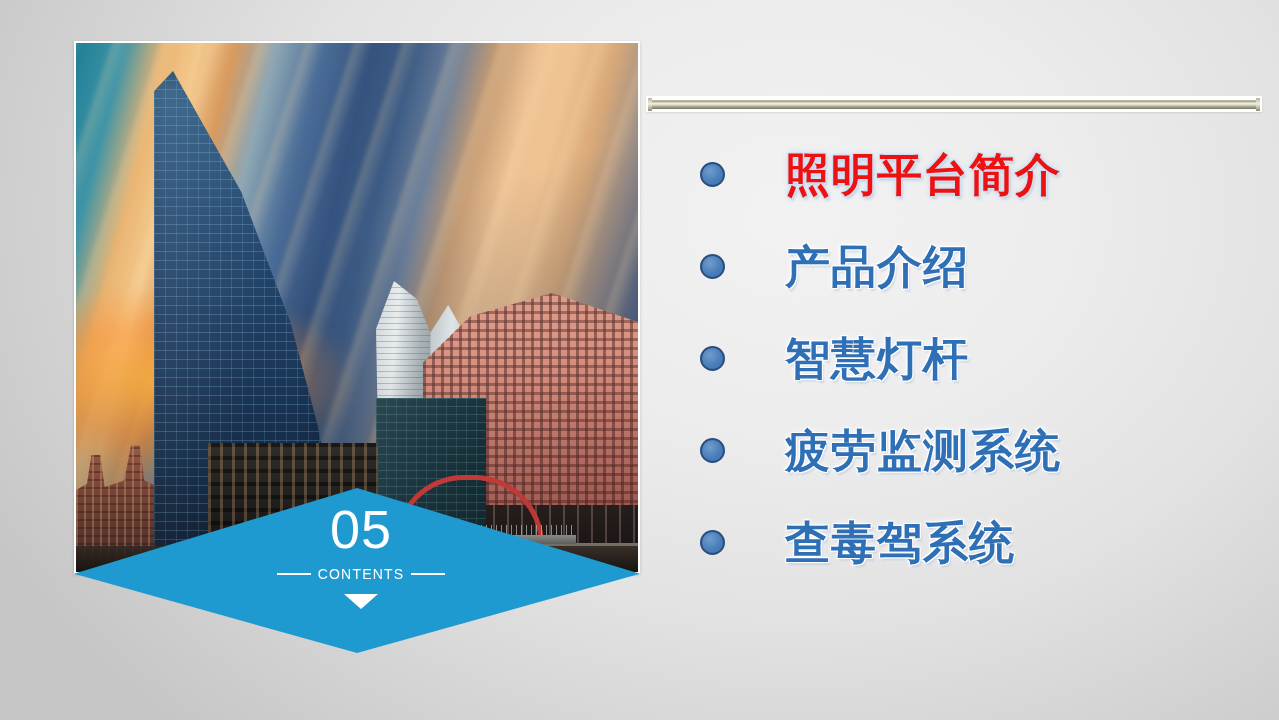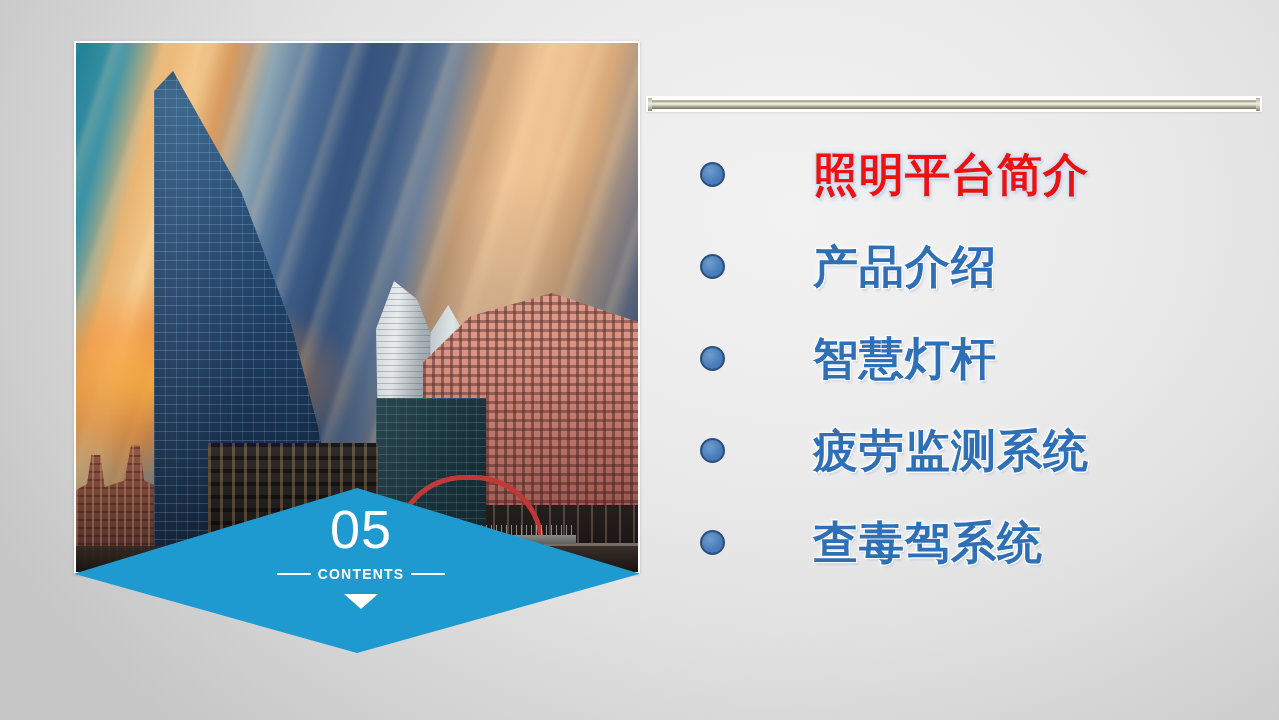--- a/index.html
+++ b/index.html
@@ -309,21 +309,21 @@
     gap: 7px;
   }
   .contents-rule {
     display: block;
     width: 34px;
     height: 2px;
     background: #ffffff;
   }
   .contents-label {
     font-size: 14px;
-    font-weight: bold;
+    font-weight: normal;
     letter-spacing: 1.2px;
   }
   .contents-caret {
     margin: 12px auto 0 auto;
     width: 0; height: 0;
     border-left: 17px solid transparent;
     border-right: 17px solid transparent;
     border-top: 15px solid #ffffff;
   }
 
@@ -395,21 +395,21 @@
     width: 25px;
     height: 25px;
     margin-right: 0;
     border-radius: 50%;
     background: radial-gradient(circle at 38% 34%, #6f9ccb 0%, #4a7ebb 55%, #3f72af 100%);
     border: 2px solid #2b4e7e;
     box-sizing: border-box;
   }
   .bullet-text {
     flex: 1 1 auto;
-    margin-left: 88px;
+    margin-left: 60px;
     font-size: 45px;
     font-weight: bold;
     letter-spacing: 1px;
     line-height: 1;
     white-space: nowrap;
   }
   .bullet-text.accent-red {
     color: #ee1111;
     text-shadow:
       -1px -1px 0 #cfe0f2,  1px -1px 0 #cfe0f2,

